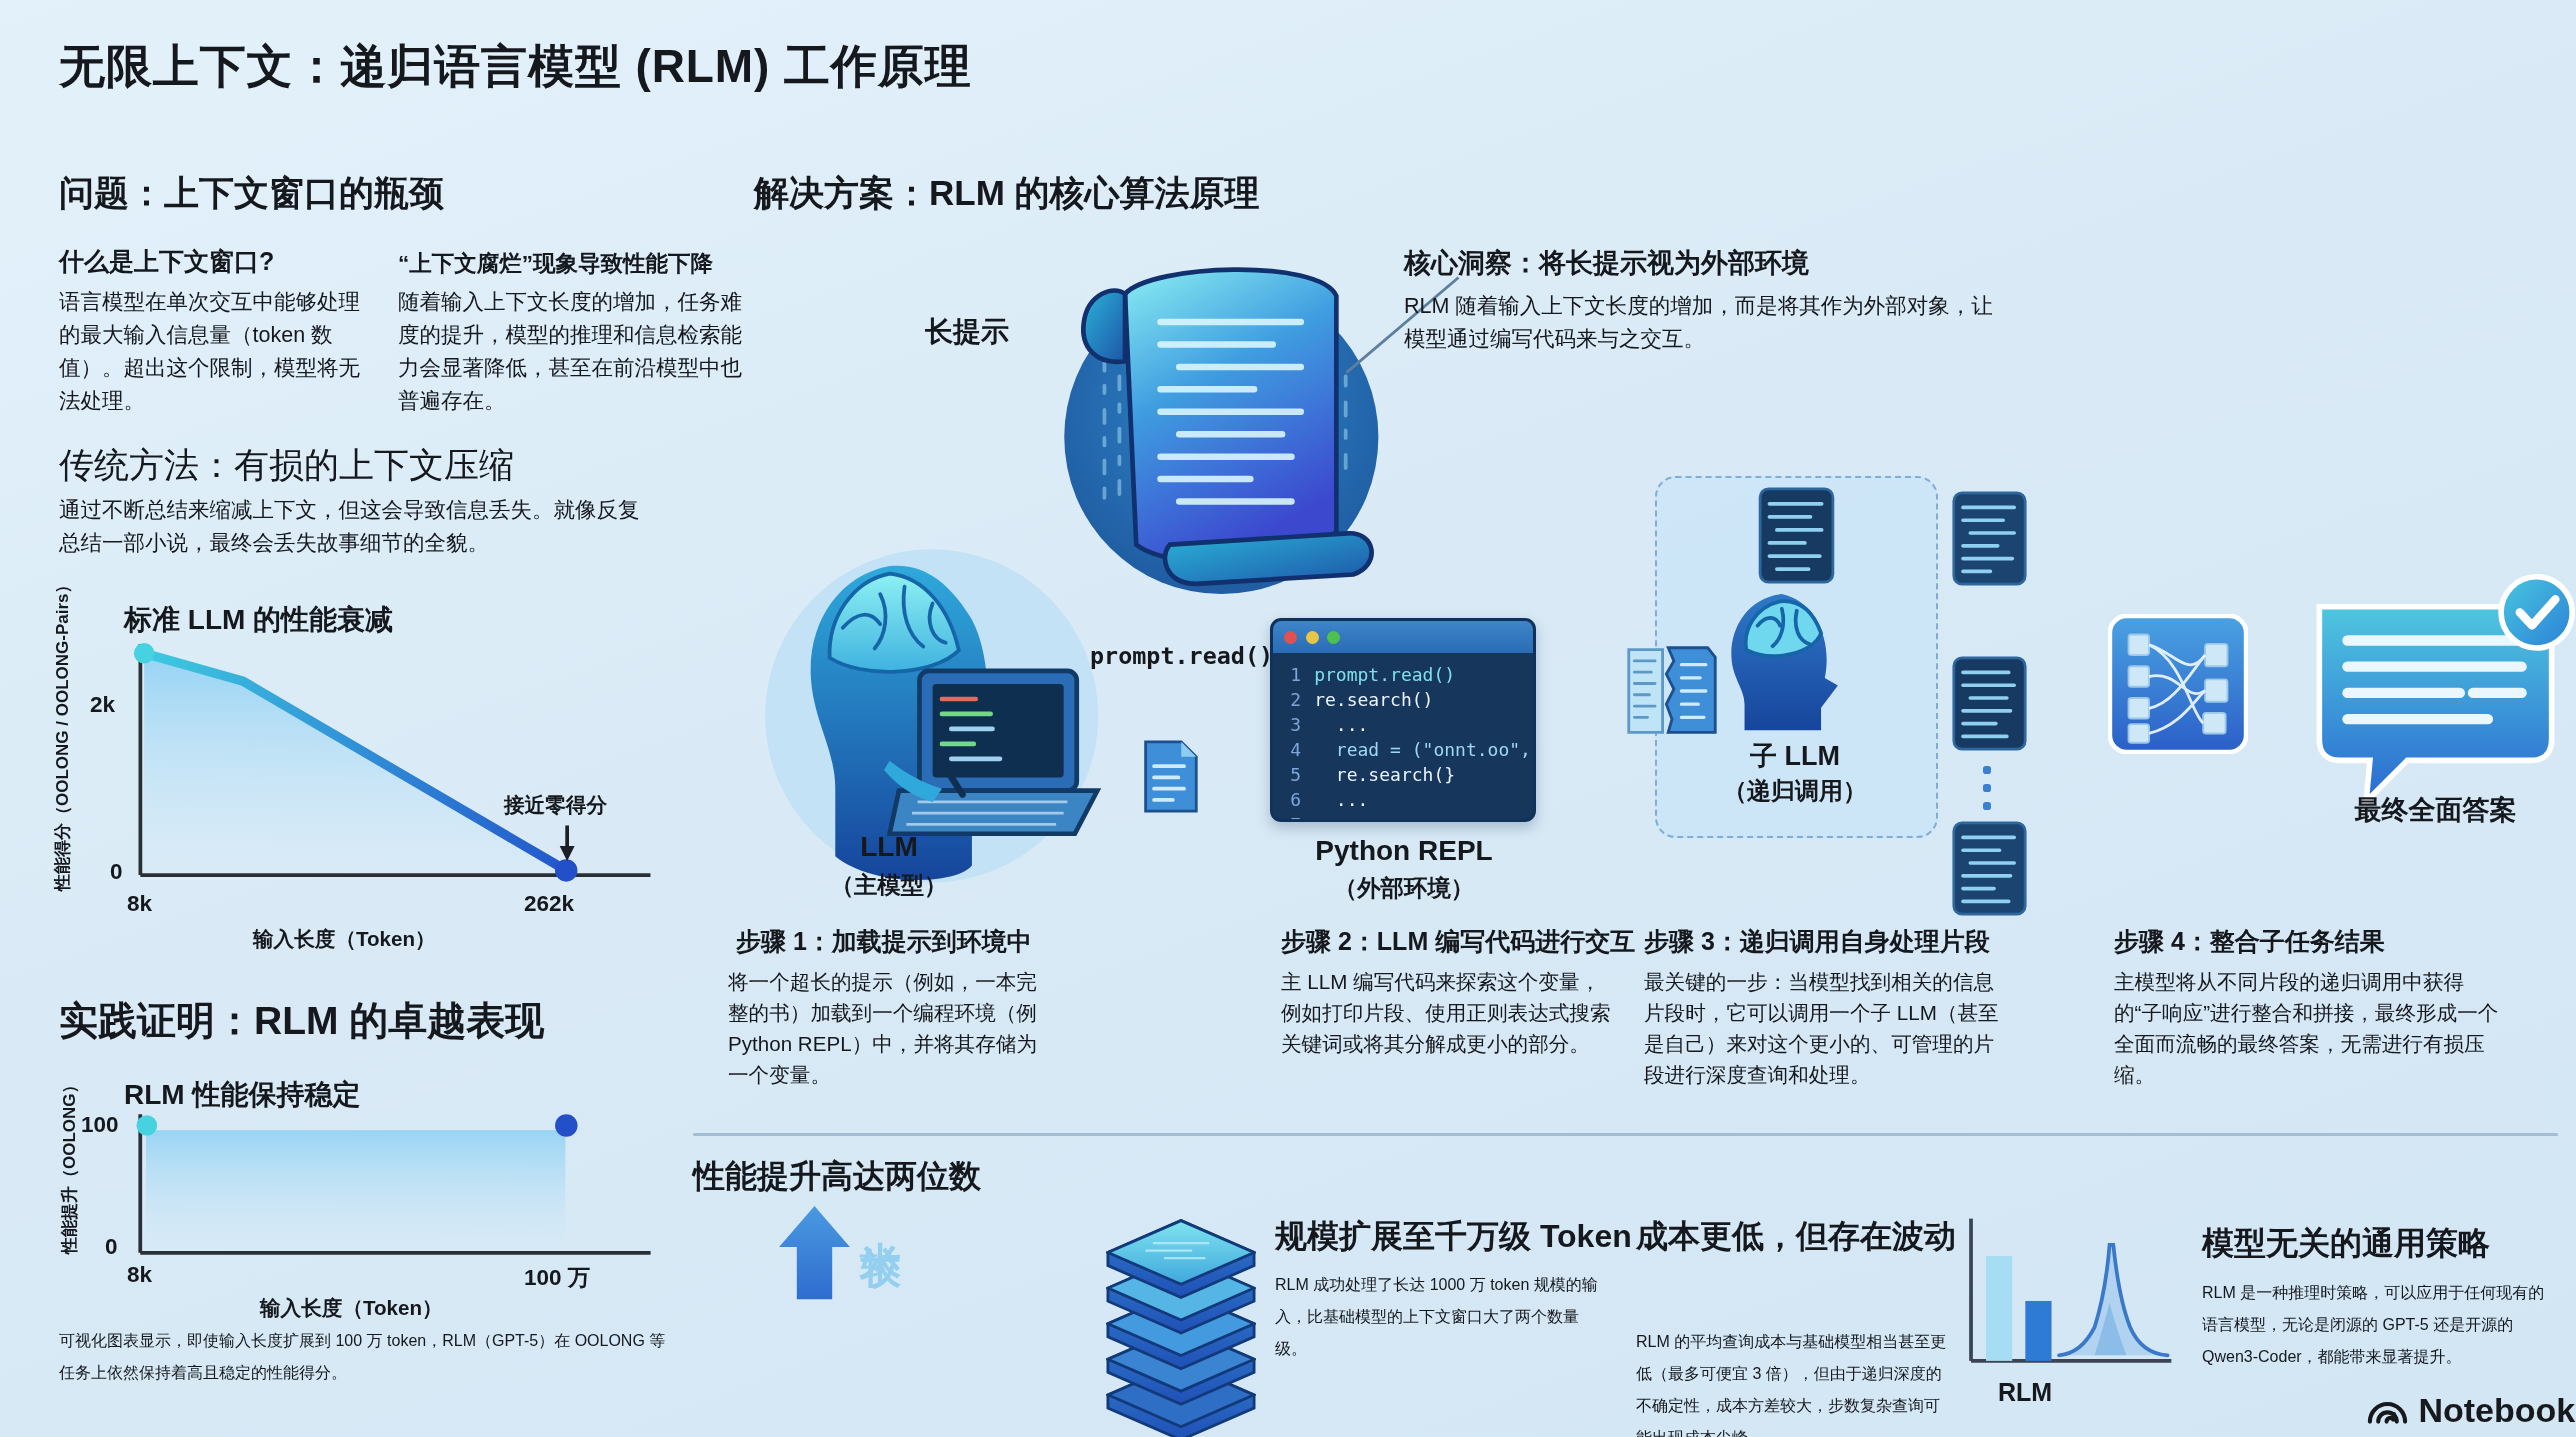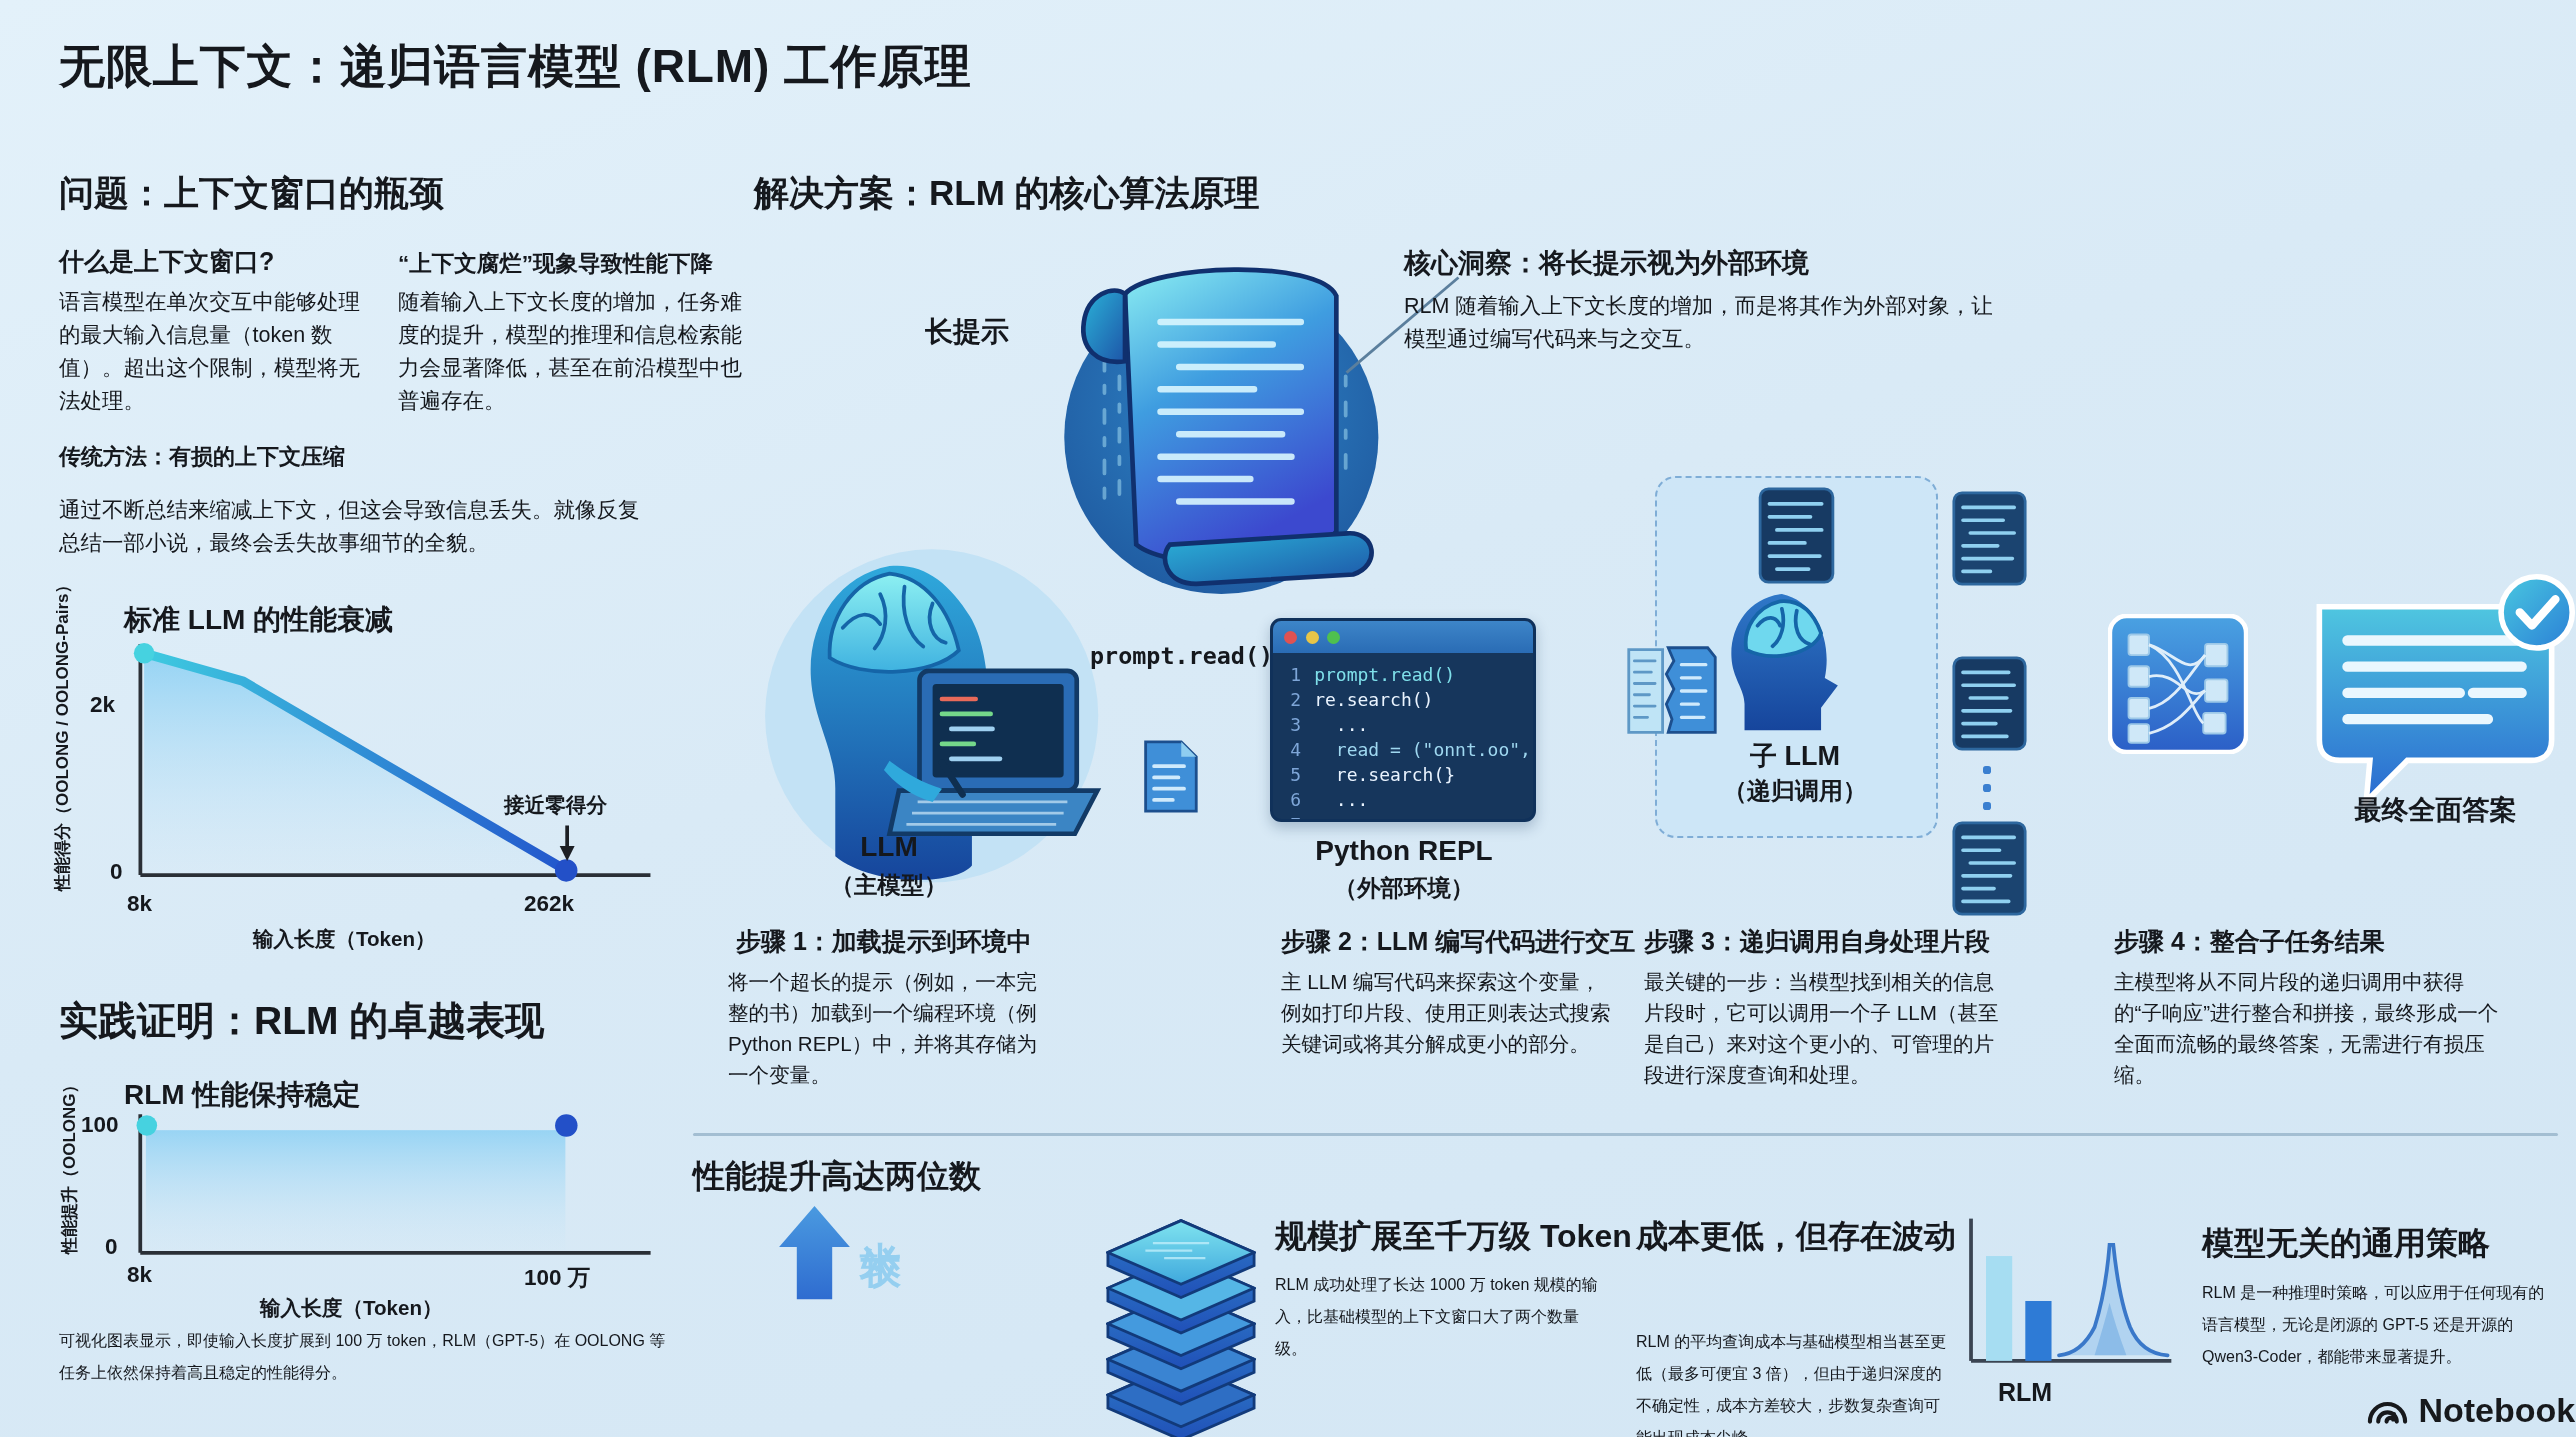--- a/index.html
+++ b/index.html
@@ -42,21 +42,21 @@
   <div class="abs h1" style="left:59px;top:36px;">无限上下文：递归语言模型 (RLM) 工作原理</div>
 
   <div class="abs h2" style="left:59px;top:170px;">问题：上下文窗口的瓶颈</div>
 
   <div class="abs h3" style="left:59px;top:245px;">什么是上下文窗口?</div>
   <div class="abs para" style="left:59px;top:286px;width:309px;">语言模型在单次交互中能够处理的最大输入信息量（token 数值）。超出这个限制，模型将无法处理。</div>
 
   <div class="abs h3b" style="left:398px;top:248px;">“上下文腐烂”现象导致性能下降</div>
   <div class="abs para" style="left:398px;top:286px;width:344px;">随着输入上下文长度的增加，任务难度的提升，模型的推理和信息检索能力会显著降低，甚至在前沿模型中也普遍存在。</div>
 
-  <div class="abs" style="left:59px;top:442px;font-size:22px;font-weight:700;white-space:nowrap;">传统方法：有损的上下文压缩</div>
+  <div class="abs" style="left:59px;top:442px;font-size:35px;font-weight:400;white-space:nowrap;">传统方法：有损的上下文压缩</div>
   <div class="abs para" style="left:59px;top:494px;width:599px;">通过不断总结来缩减上下文，但这会导致信息丢失。就像反复总结一部小说，最终会丢失故事细节的全貌。</div>
 
   <div class="abs chart-title" style="left:124px;top:601px;">标准 LLM 的性能衰减</div>
   <div class="abs ylab" style="left:51px;top:891px;">性能得分（OOLONG / OOLONG-Pairs）</div>
 
   <svg class="abs" style="left:56px;top:599px;" width="618" height="365" viewBox="0 0 660 390" aria-hidden="true">
     <defs>
       <linearGradient id="lineGrad1" x1="0" y1="0" x2="1" y2="0">
         <stop offset="0" stop-color="#3ecbe0"></stop>
           <stop offset="1" stop-color="#2356cc"></stop>

